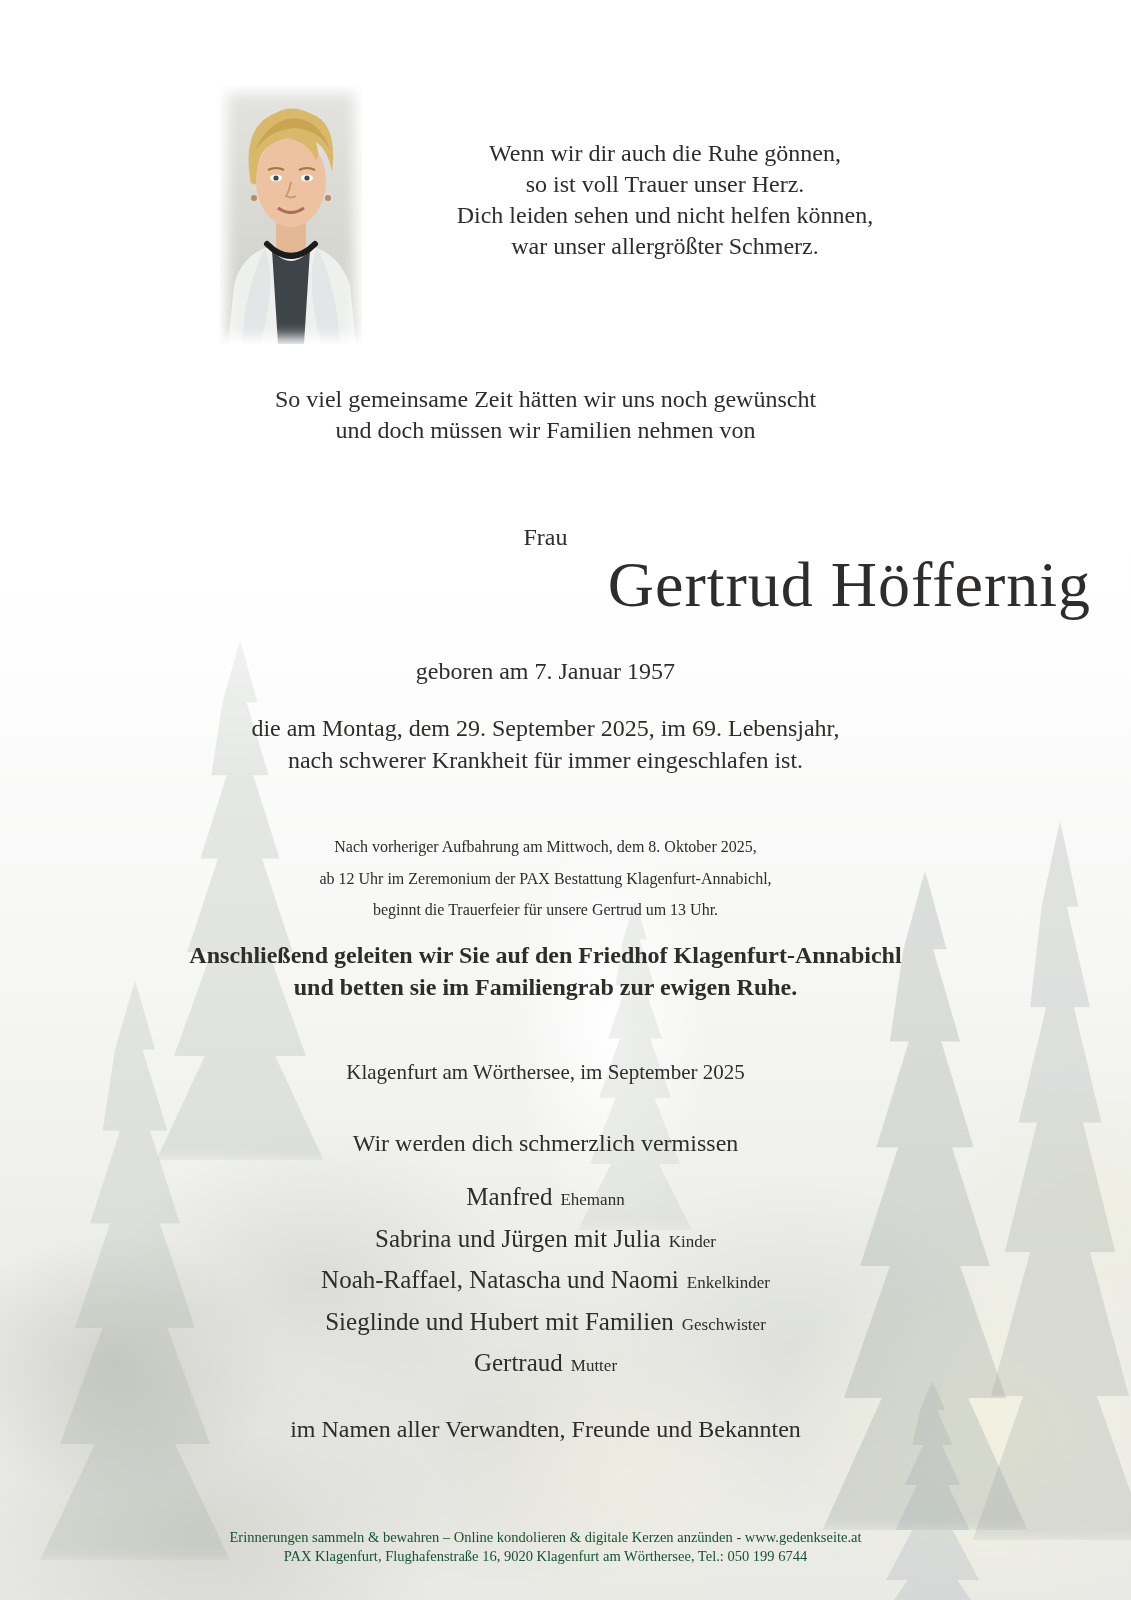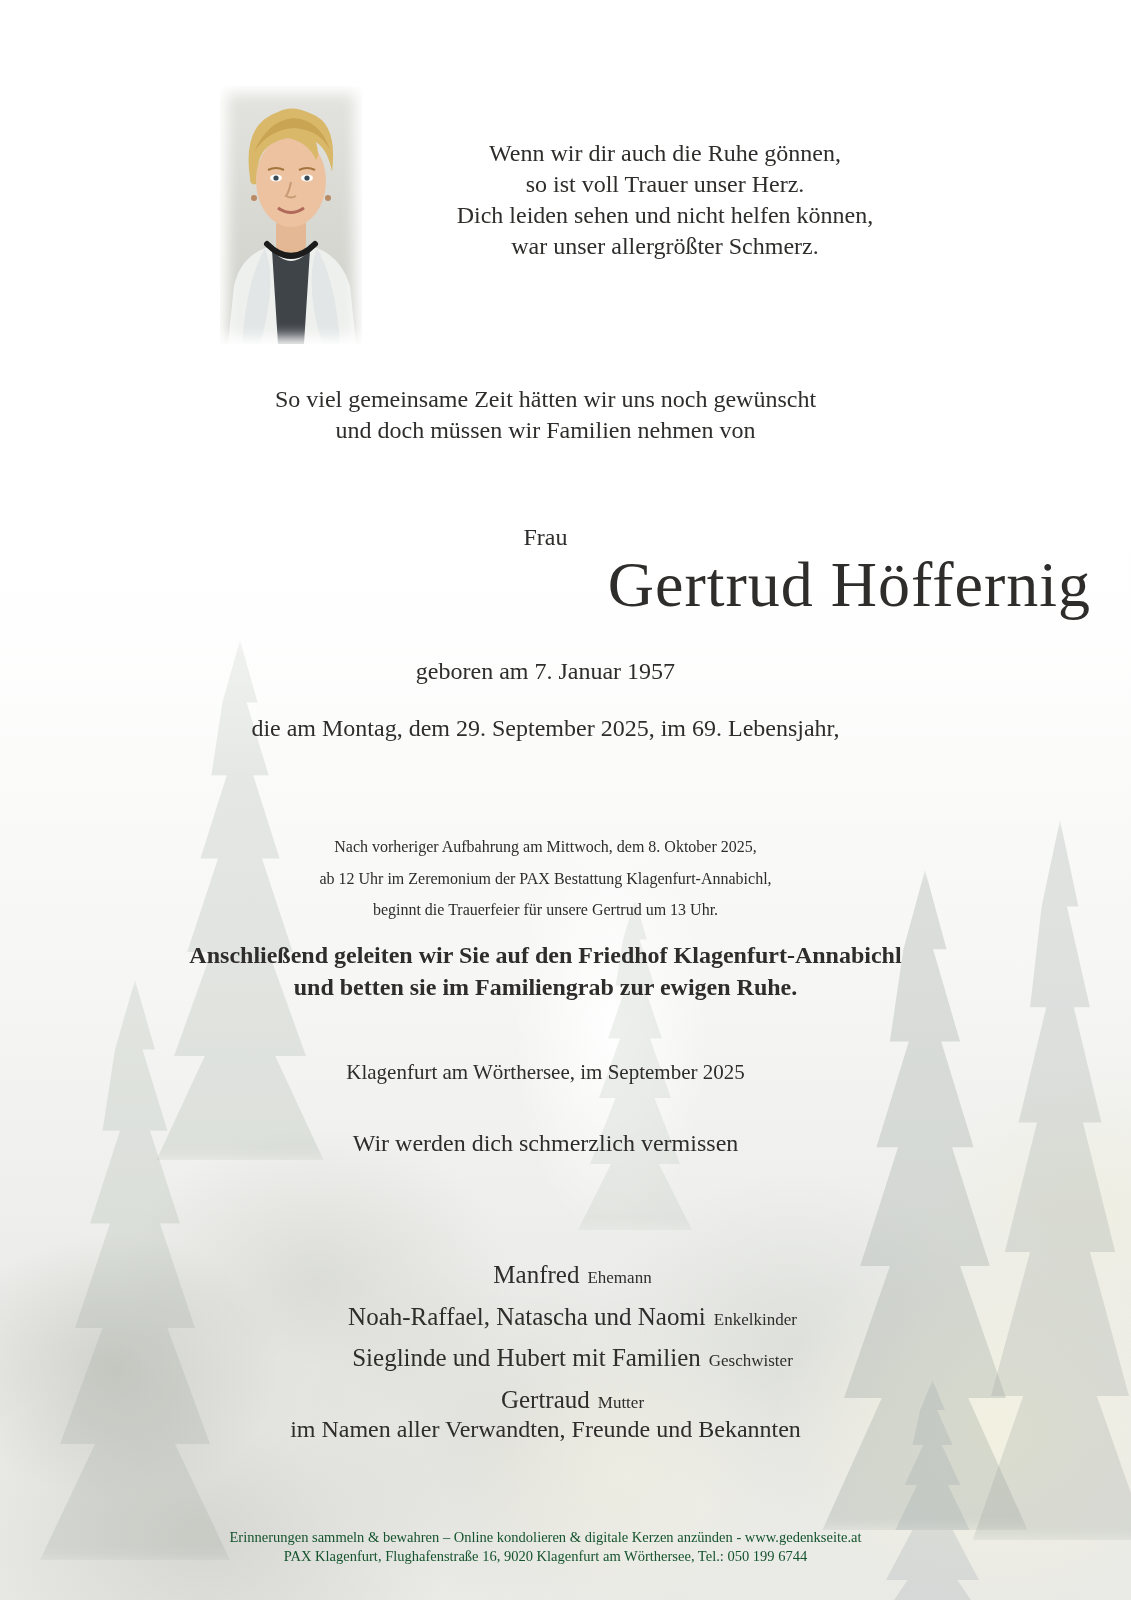--- a/index.html
+++ b/index.html
@@ -60,21 +60,21 @@
   }
   .intro{top:384px;font-size:24px;line-height:31px;}
   .salutation{top:524px;font-size:24px;}
   .name{top:546px;font-size:64px;line-height:78px;letter-spacing:1px;text-align:right;}
   .birth{top:658px;font-size:24px;}
   .para1{top:713px;font-size:24px;line-height:31.5px;}
   .para2{top:831px;font-size:16px;line-height:31.5px;}
   .para3{top:940px;font-size:24px;line-height:31.5px;font-weight:bold;}
   .dateline{top:1060px;font-size:21px;}
   .missing{top:1130px;font-size:24px;}
-  .mourners{top:1256px;font-size:25px;line-height:38.5px;padding-left:27px;}
+  .mourners{top:1178px;font-size:25px;line-height:38.5px;}
   .mourners .relation{font-size:17px;margin-left:8px;}
   .closing{top:1416px;font-size:24px;}
   .footer{top:1528px;font-size:14.5px;line-height:19px;color:#14532d;}
 </style>
 </head>
 <body>
 
 <div class="page">
 
   <div class="bg">
@@ -137,20 +137,21 @@
     <div>So viel gemeinsame Zeit hätten wir uns noch gewünscht</div>
     <div>und doch müssen wir Familien nehmen von</div>
   </div>
 
   <div class="tb salutation">Frau</div>
   <div class="tb name">Gertrud Höffernig</div>
   <div class="tb birth">geboren am 7. Januar 1957</div>
 
   <div class="tb para1">
     <div>die am Montag, dem 29. September 2025, im 69. Lebensjahr,</div>
+    <div>nach schwerer Krankheit für immer eingeschlafen ist.</div>
   </div>
 
   <div class="tb para2">
     <div>Nach vorheriger Aufbahrung am Mittwoch, dem 8. Oktober 2025,</div>
     <div>ab 12 Uhr im Zeremonium der PAX Bestattung Klagenfurt-Annabichl,</div>
     <div>beginnt die Trauerfeier für unsere Gertrud um 13 Uhr.</div>
   </div>
 
   <div class="tb para3">
     <div>Anschließend geleiten wir Sie auf den Friedhof Klagenfurt-Annabichl</div>
@@ -159,20 +160,23 @@
 
   <div class="tb dateline">Klagenfurt am Wörthersee, im September 2025</div>
 
   <div class="tb missing">Wir werden dich schmerzlich vermissen</div>
 
   <div class="tb mourners">
     <div>
       <span>Manfred</span><span class="relation">Ehemann</span>
     </div>
     <div>
+      <span>Sabrina und Jürgen mit Julia</span><span class="relation">Kinder</span>
+    </div>
+    <div>
       <span>Noah-Raffael, Natascha und Naomi</span><span class="relation">Enkelkinder</span>
     </div>
     <div>
       <span>Sieglinde und Hubert mit Familien</span><span class="relation">Geschwister</span>
     </div>
     <div>
       <span>Gertraud</span><span class="relation">Mutter</span>
     </div>
   </div>
 

